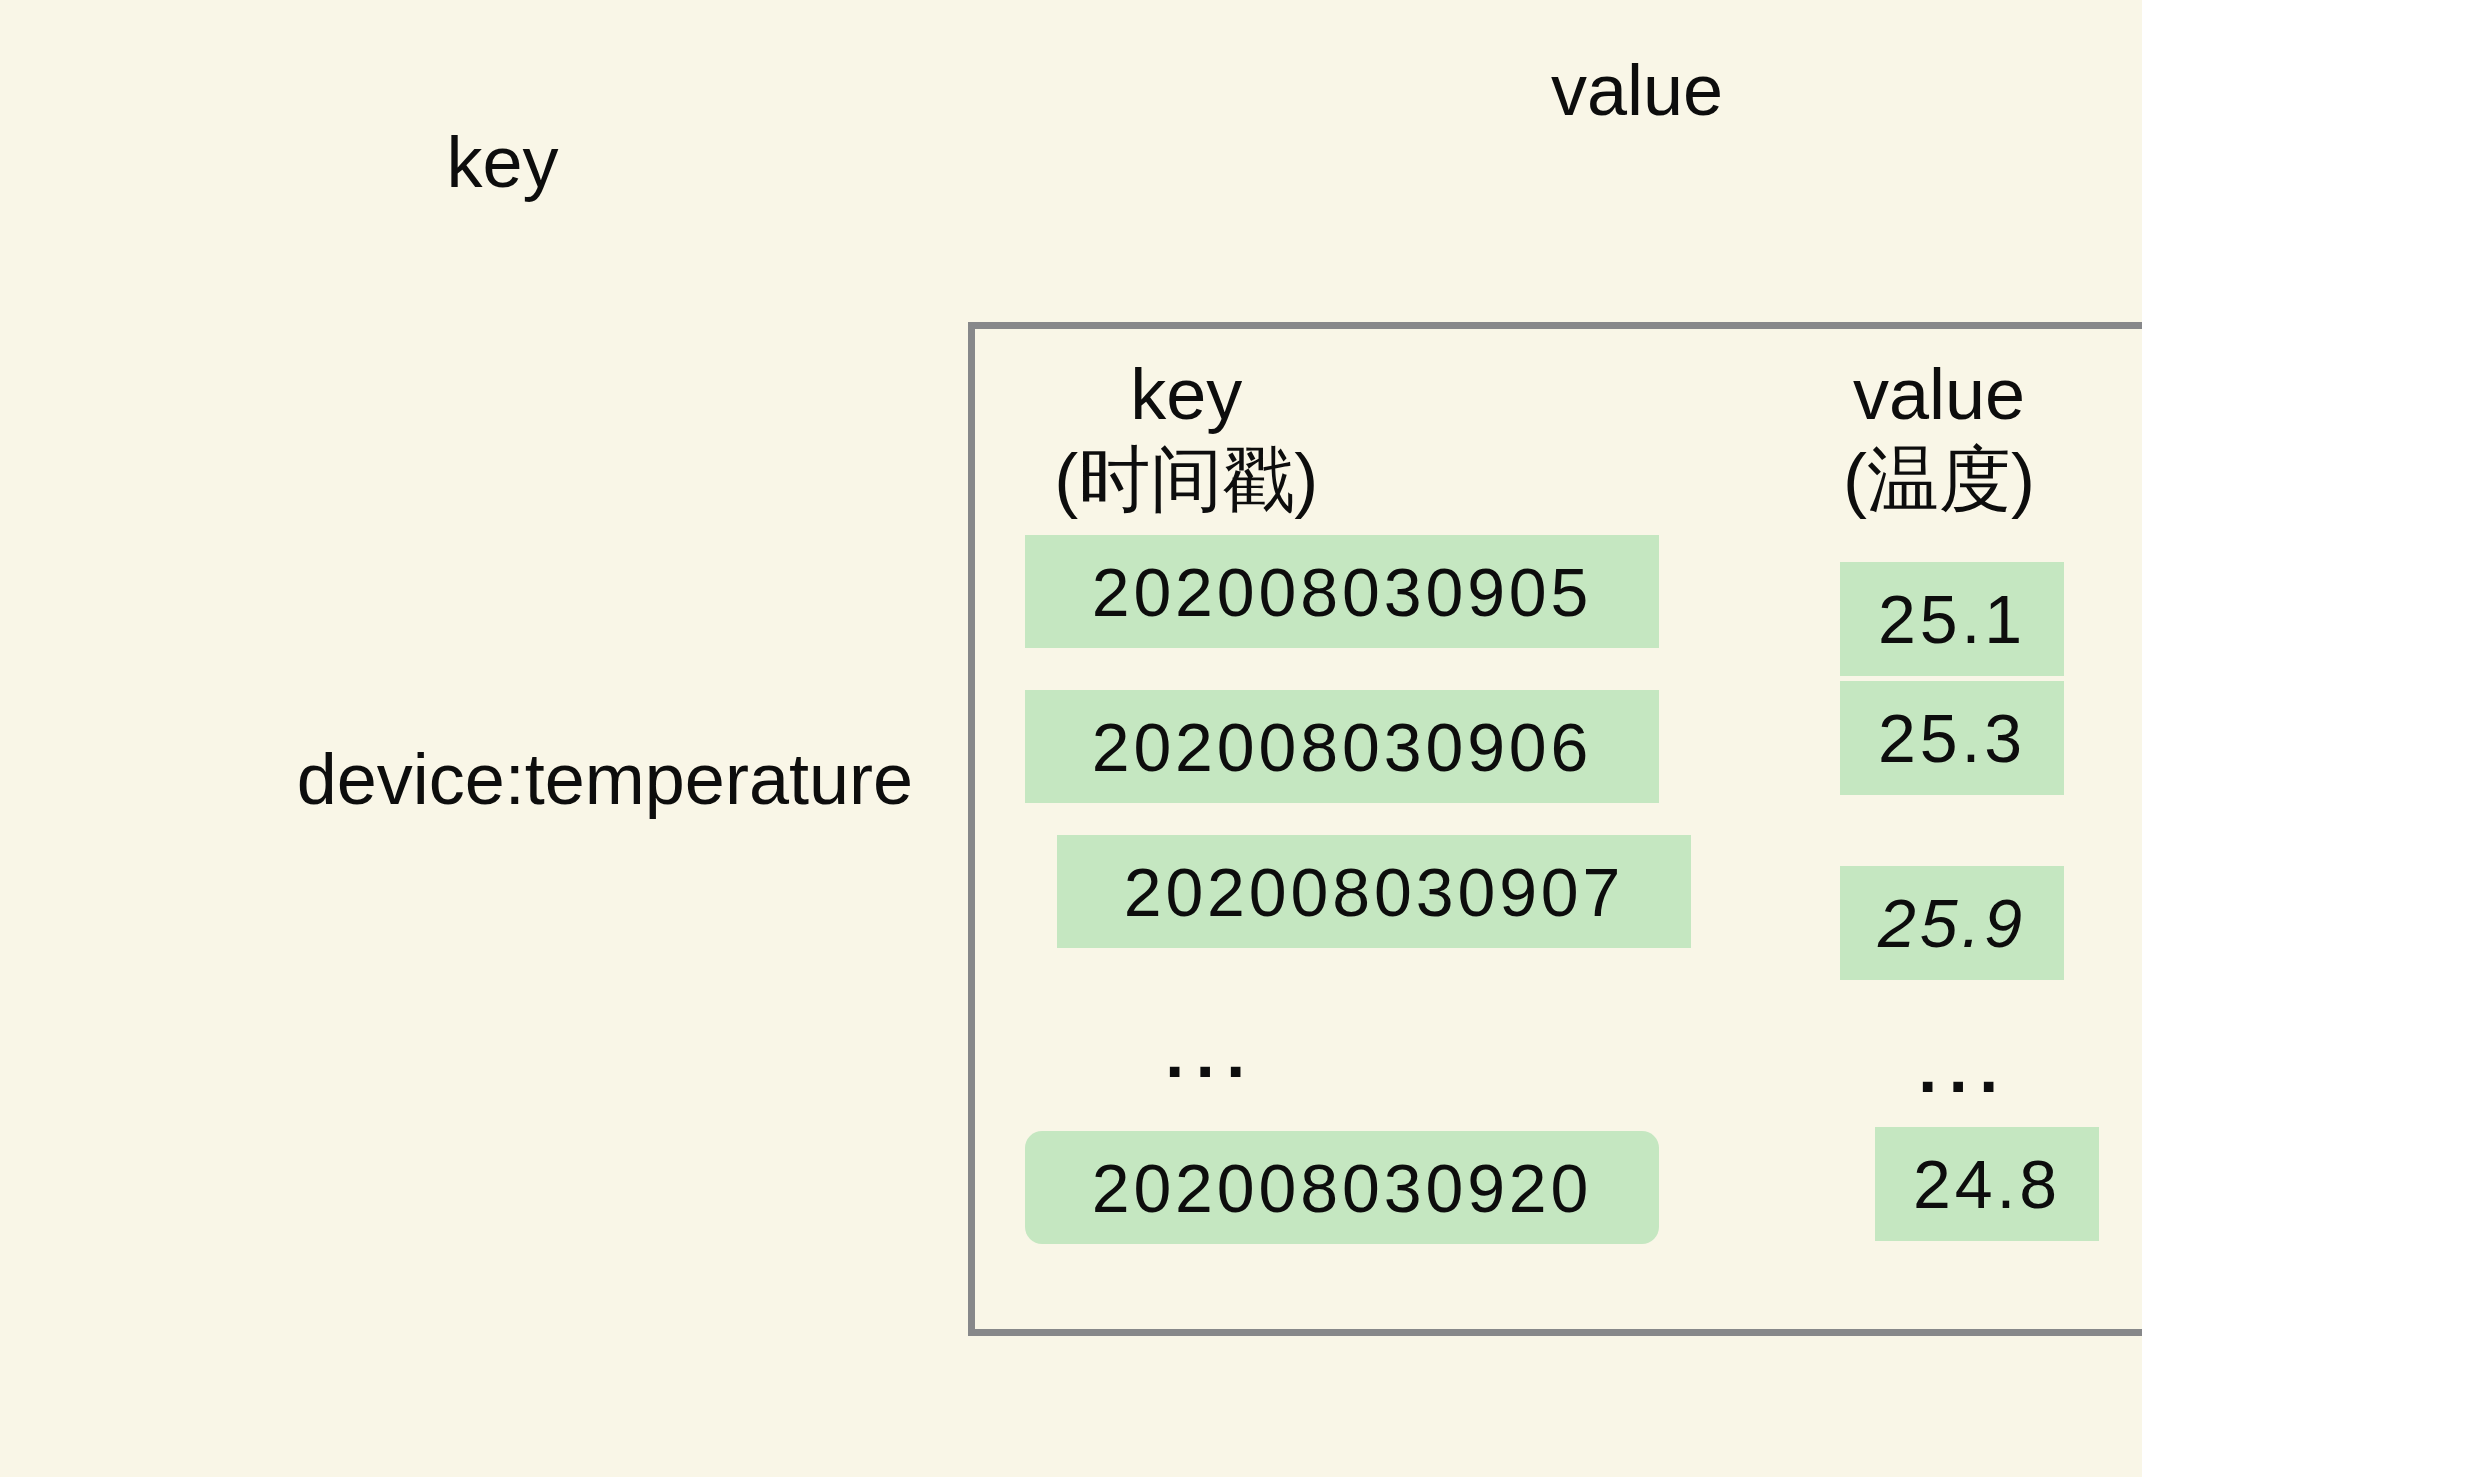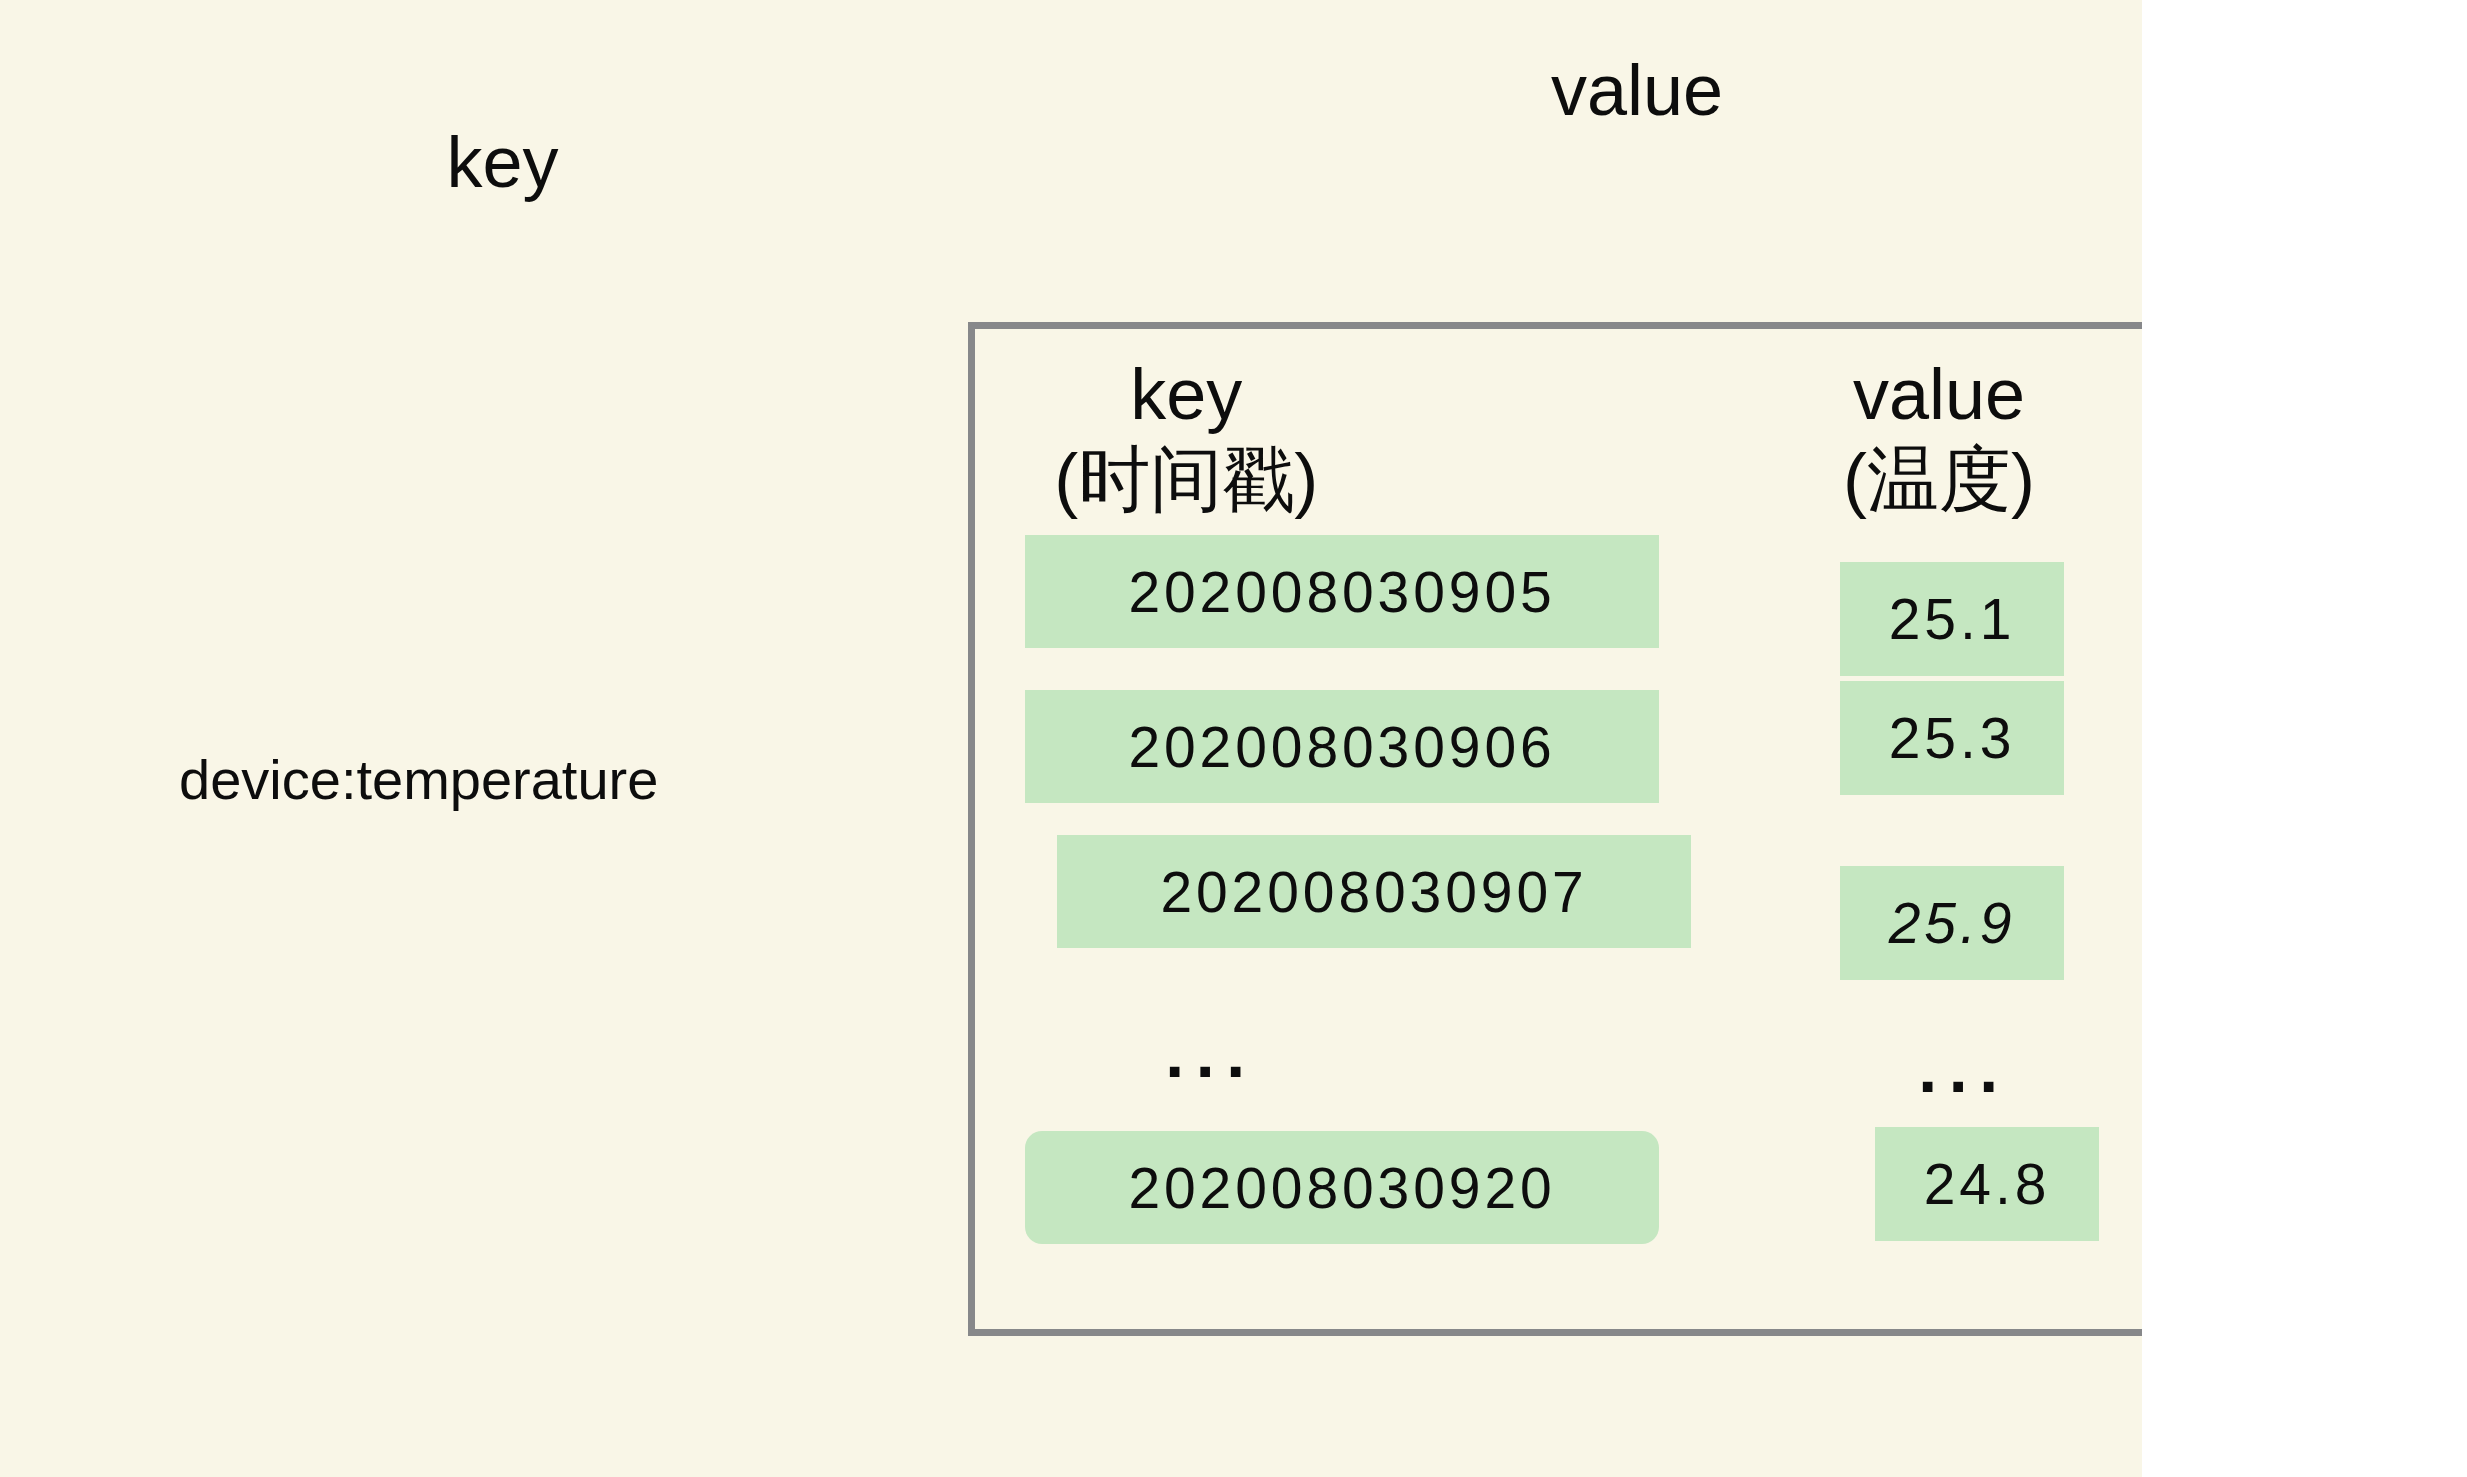--- a/index.html
+++ b/index.html
@@ -7,33 +7,33 @@
     position:relative;
     width:2142px;height:1477px;
     background:var(--background,#f9f6e7);
     font-family:"Liberation Sans","DejaVu Sans",sans-serif;
     color:var(--text,#0d0d0d);
     overflow:hidden;
   }
   .lbl{position:absolute;text-align:center;}
   #top-key-label{left:406px;top:124px;width:193px;font-size:72px;line-height:77px;}
   #top-value-block{left:961px;top:48px;width:1352px;font-size:72px;line-height:85px;}
-  #redis-key-label{left:179px;top:736px;width:734px;font-size:56px;line-height:87px;text-align:left;}
+  #redis-key-label{left:179px;top:736px;width:734px;font-size:72px;line-height:87px;text-align:right;}
   #hash-box{
     position:absolute;left:968px;top:322px;width:1263px;height:1014px;
     border:7.7px solid var(--box_border,#87888a);
     box-sizing:border-box;
   }
   .col-header{position:absolute;top:23px;width:386px;text-align:center;font-size:72px;line-height:85px;}
   #key-col-header{left:18.3px;}
   #value-col-header{left:771px;}
   .cell{
     position:absolute;display:flex;align-items:center;justify-content:center;
     background:var(--cell_green,#c5e7c1);
-    font-size:57px;letter-spacing:3.9px;white-space:nowrap;
+    font-size:68px;letter-spacing:3.9px;white-space:nowrap;
   }
   .kcell{left:50px;width:634px;height:113px;}
   .vcell{left:865px;width:224px;height:114px;}
   #field-cell-1{top:206px;} #field-cell-2{top:361px;} #field-cell-3{top:506px;margin-left:32px;} #field-cell-5{top:802px;border-radius:17px;}
   #value-cell-1{top:201px;margin-top:32px;} #value-cell-2{top:352px;} #value-cell-3{top:537px;font-style:italic;} #value-cell-5{top:798px;margin-left:35px;}
   .dots{
     position:absolute;width:290px;height:116px;
     display:flex;align-items:center;justify-content:center;
     font-size:68px;font-weight:bold;letter-spacing:11.6px;
   }

